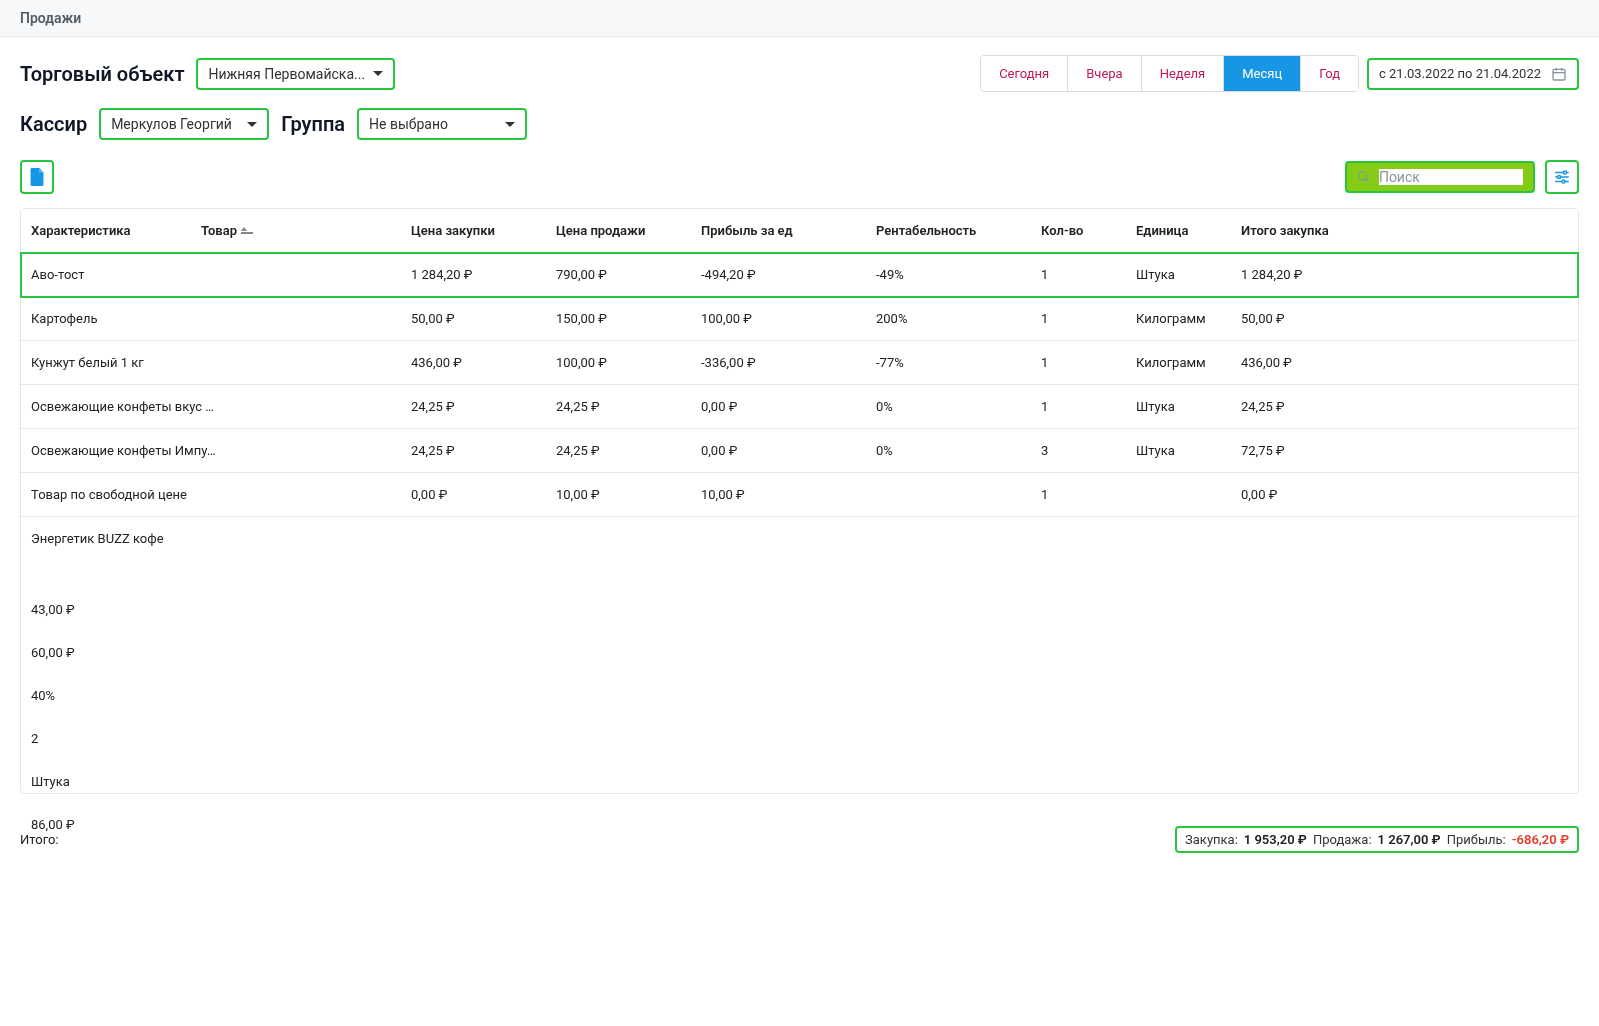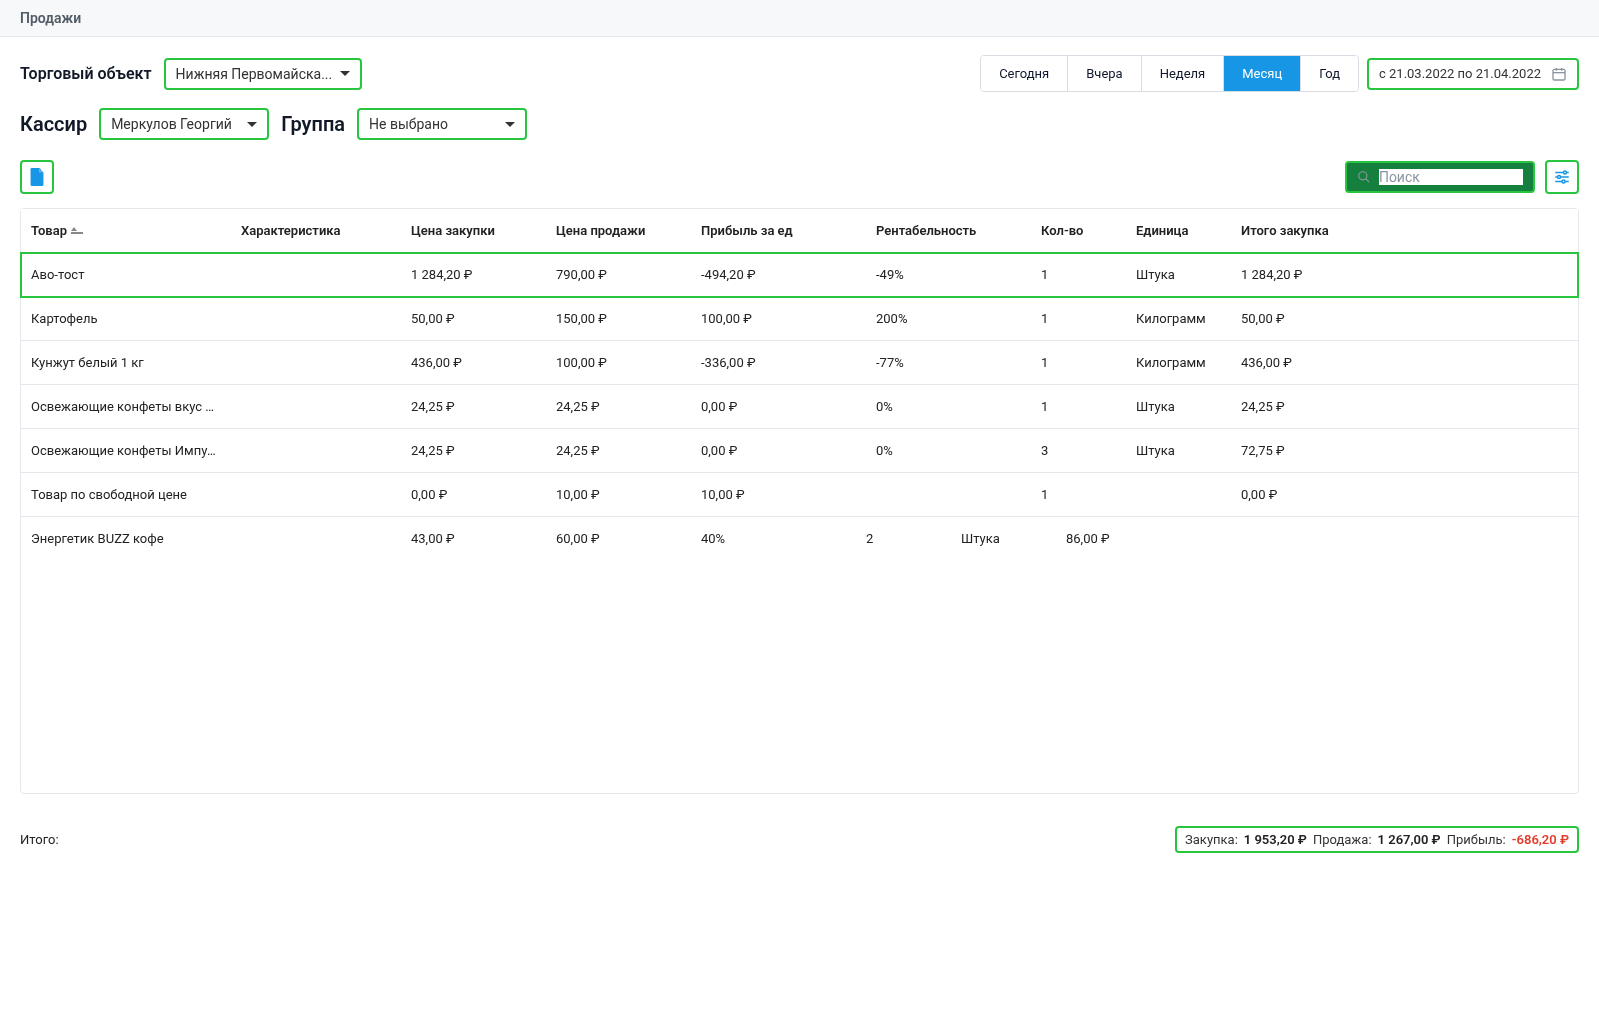--- a/index.html
+++ b/index.html
@@ -4,54 +4,54 @@
 <style>
 * { box-sizing: border-box; margin: 0; padding: 0; font-family: -apple-system, BlinkMacSystemFont, 'Segoe UI', Roboto, Arial, sans-serif; }
 body { background: #fff; width: 1599px; }
 .top-bar { background: #f6f8fa; border-bottom: 1px solid #e4e8ec; padding: 10px 20px; }
 .top-bar .title { font-size: 14px; color: #525c66; font-weight: 600; }
 
 .page { padding: 18px 20px 0 20px; }
 
 .filters-row { display: flex; align-items: center; justify-content: space-between; margin-bottom: 16px; }
 .filters-left { display: flex; align-items: center; gap: 12px; }
-.filter-label { font-size: 16px; font-weight: 600; color: #111827; }
+.filter-label { font-size: 20px; font-weight: 600; color: #111827; }
 .select { border: 2px solid #28c63e; border-radius: 4px; background: #fff; display: flex; align-items: center; justify-content: space-between; padding: 6px 10px; cursor: pointer; min-width: 170px; }
 .select span { font-size: 14px; color: #333; overflow: hidden; white-space: nowrap; text-overflow: ellipsis; }
 .select .caret { width: 0; height: 0; border-left: 5px solid transparent; border-right: 5px solid transparent; border-top: 5px solid #333; margin-left: 8px; }
 .filters-right { display: flex; align-items: center; gap: 8px; }
 .period-tabs { display: flex; border: 1px solid #d8dde3; border-radius: 4px; overflow: hidden; }
-.period-tab { padding: 10px 18px; font-size: 13px; color: #0f172a; background: #fff; cursor: pointer; border-right: 1px solid #d8dde3; }
+.period-tab { padding: 10px 18px; font-size: 13px; color: #be185d; background: #fff; cursor: pointer; border-right: 1px solid #d8dde3; }
 .period-tab:last-child { border-right: none; }
 .period-tab.active { background: #1796e6; color: #fff; }
 .date-range { border: 2px solid #28c63e; border-radius: 4px; background: #fff; display: flex; align-items: center; padding: 6px 10px; gap: 10px; cursor: pointer; }
 .date-range span { font-size: 13px; color: #333; }
 .date-range svg { flex: none; }
 
 .filters-row2 { display: flex; align-items: center; gap: 12px; margin-bottom: 20px; }
 .filters-row2 .filter-label2 { font-size: 20px; font-weight: 600; color: #111827; }
 .filters-row2 .select { min-width: 170px; }
 
 .toolbar { display: flex; align-items: center; justify-content: space-between; margin-bottom: 14px; }
 .export-btn { width: 34px; height: 34px; border: 2px solid #28c63e; border-radius: 4px; background: #fff; display: flex; align-items: center; justify-content: center; cursor: pointer; }
 .export-btn svg { fill: #1796e6; }
 .search-wrap { display: flex; align-items: center; gap: 10px; }
-.search { border: 2px solid #28c63e; border-radius: 4px; background: #15803d; display: flex; align-items: center; padding: 6px 10px; width: 190px; }
+.search { border: 2px solid #28c63e; border-radius: 4px; background: #84cc16; display: flex; align-items: center; padding: 6px 10px; width: 190px; }
 .search input { border: none; outline: none; font-size: 14px; color: #333; width: 100%; }
 .search input::placeholder { color: #8a94a0; }
 .search svg { margin-right: 8px; stroke: #8a94a0; }
 .filter-btn { width: 34px; height: 34px; border: 2px solid #28c63e; border-radius: 4px; background: #fff; display: flex; align-items: center; justify-content: center; cursor: pointer; }
 .filter-btn svg { stroke: #1796e6; }
 
 .table { width: 100%; border: 1px solid #e4e8ec; border-radius: 4px; margin-bottom: 6px; }
 .thead { display: flex; background: #fff; border-bottom: 1px solid #e4e8ec; }
 .th { padding: 14px 10px; font-size: 13px; font-weight: 600; color: #222; display: flex; align-items: center; gap: 4px; }
 .tbody { }
 .tr { display: flex; border-bottom: 1px solid #e4e8ec; }
-.tr:last-child { border-bottom: none; }
+.tr:last-child { border-bottom: none; flex-direction: column; }
 .tr.hl { outline: 2px solid #28c63e; outline-offset: -1px; }
 .td { padding: 14px 10px; font-size: 13px; color: #222; white-space: nowrap; overflow: hidden; text-overflow: ellipsis; }
 
 .c1 { width: 210px; flex: none; }
 .c2 { width: 170px; flex: none; }
 .c3 { width: 145px; flex: none; }
 .c4 { width: 145px; flex: none; }
 .c5 { width: 175px; flex: none; }
 .c6 { width: 165px; flex: none; }
 .c7 { width: 95px; flex: none; }
@@ -145,25 +145,25 @@
             <circle cx="16" cy="6" r="2" fill="#fff"></circle>
             <circle cx="8" cy="12" r="2" fill="#fff"></circle>
             <circle cx="14" cy="18" r="2" fill="#fff"></circle>
           </svg>
       </div>
     </div>
   </div>
 
   <div class="table">
     <div class="thead" id="thead">
+        <div class="th c2">Характеристика</div>
         <div class="th c1">Товар<span class="sort-icon">
             <span class="u"></span>
             <span class="d"></span>
           </span></div>
-        <div class="th c2">Характеристика</div>
         <div class="th c3">Цена закупки</div>
         <div class="th c4">Цена продажи</div>
         <div class="th c5">Прибыль за ед</div>
         <div class="th c6">Рентабельность</div>
         <div class="th c7">Кол-во</div>
         <div class="th c8">Единица</div>
         <div class="th c9">Итого закупка</div>
       </div>
     <div class="tbody table-scroll" id="tbody">
         <div class="tr hl">

